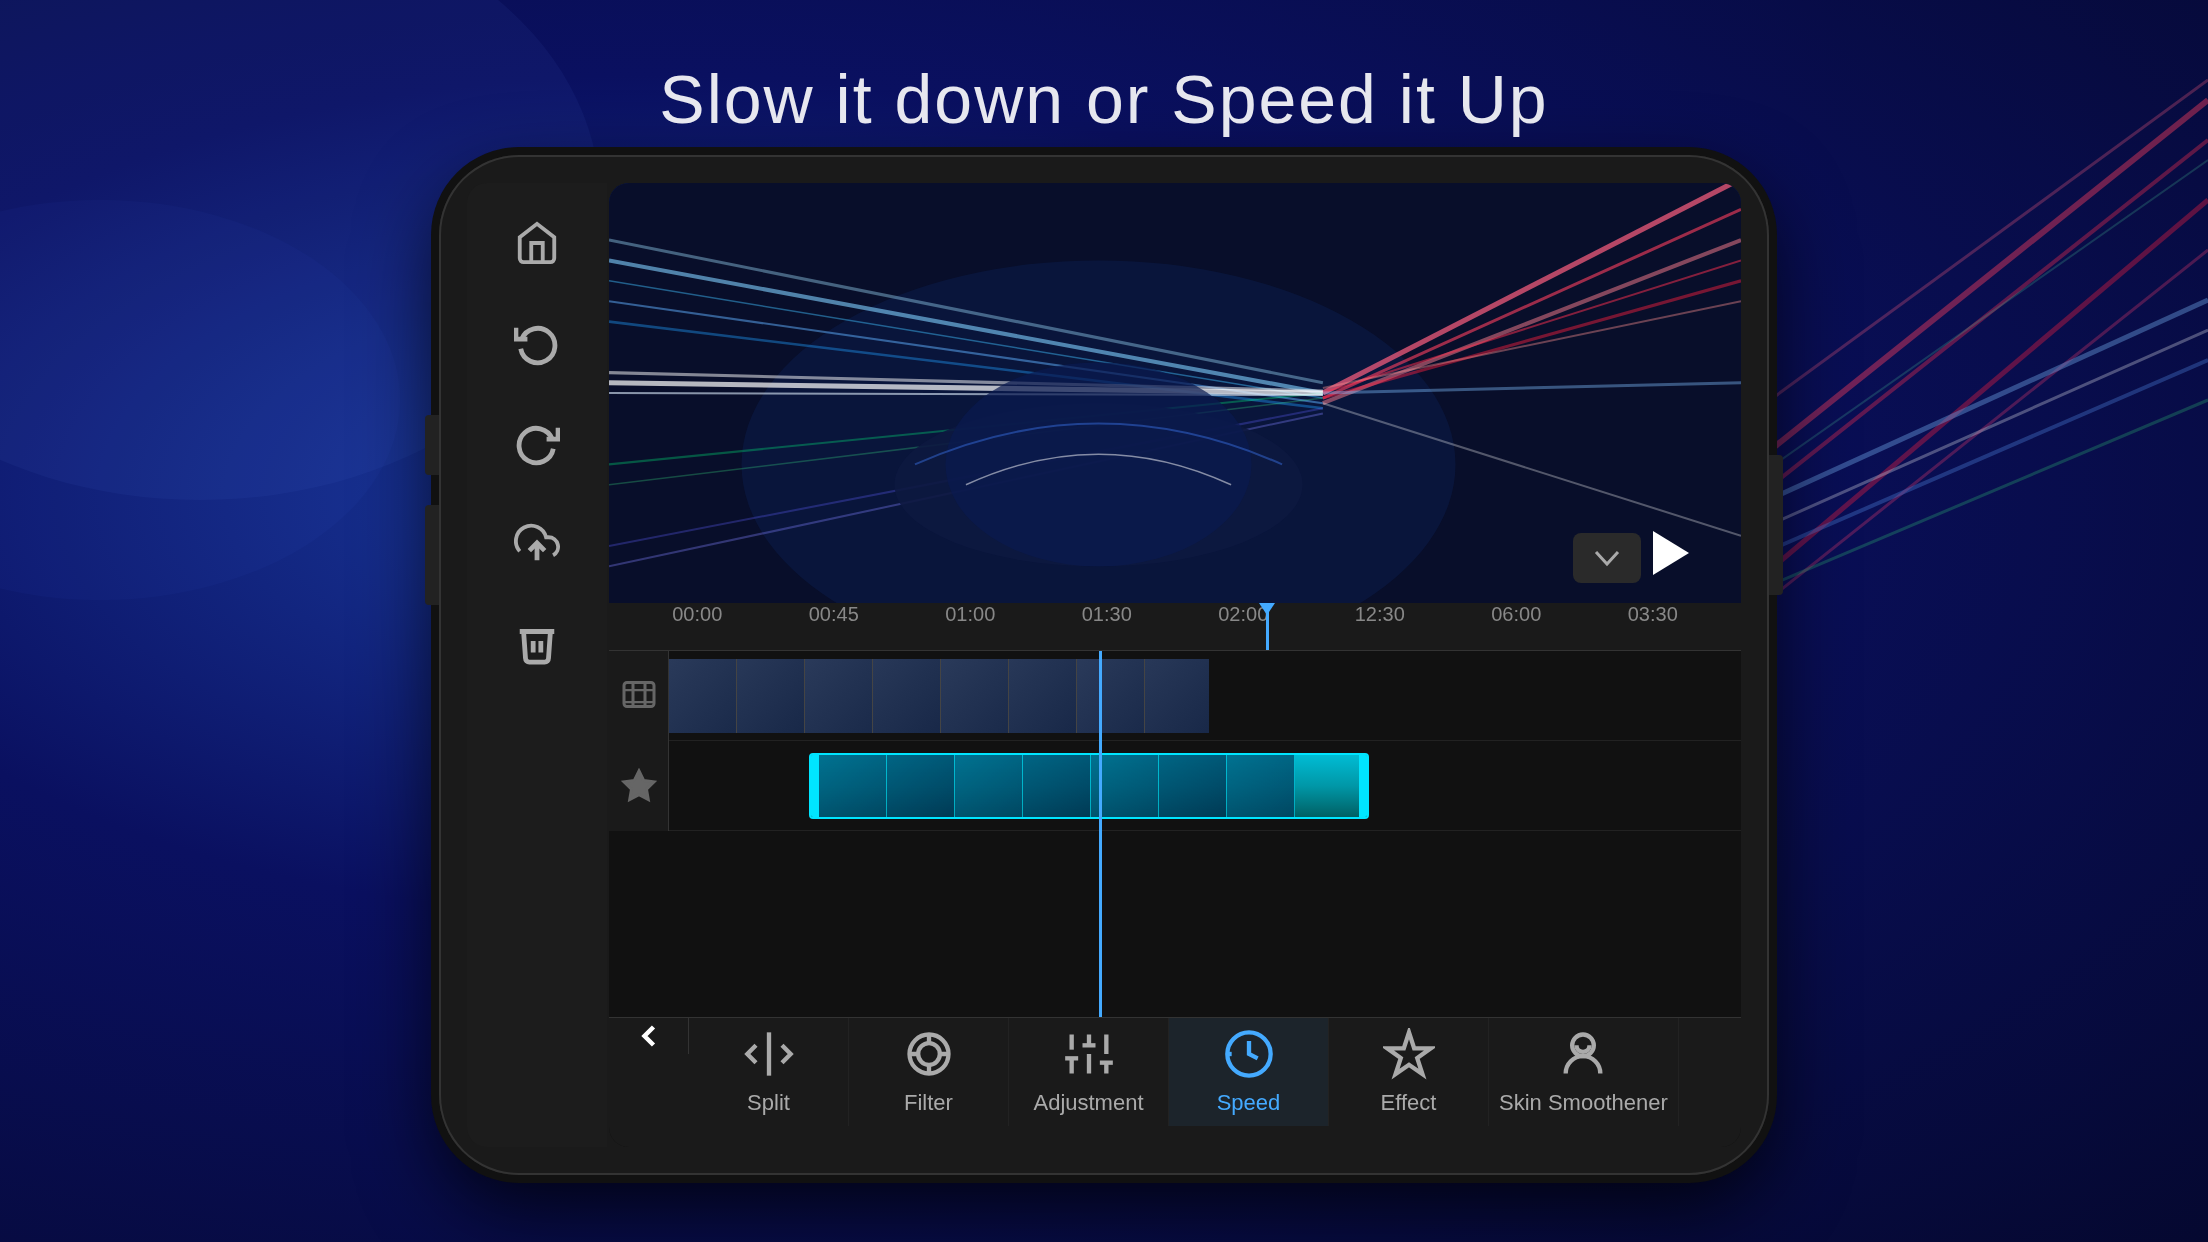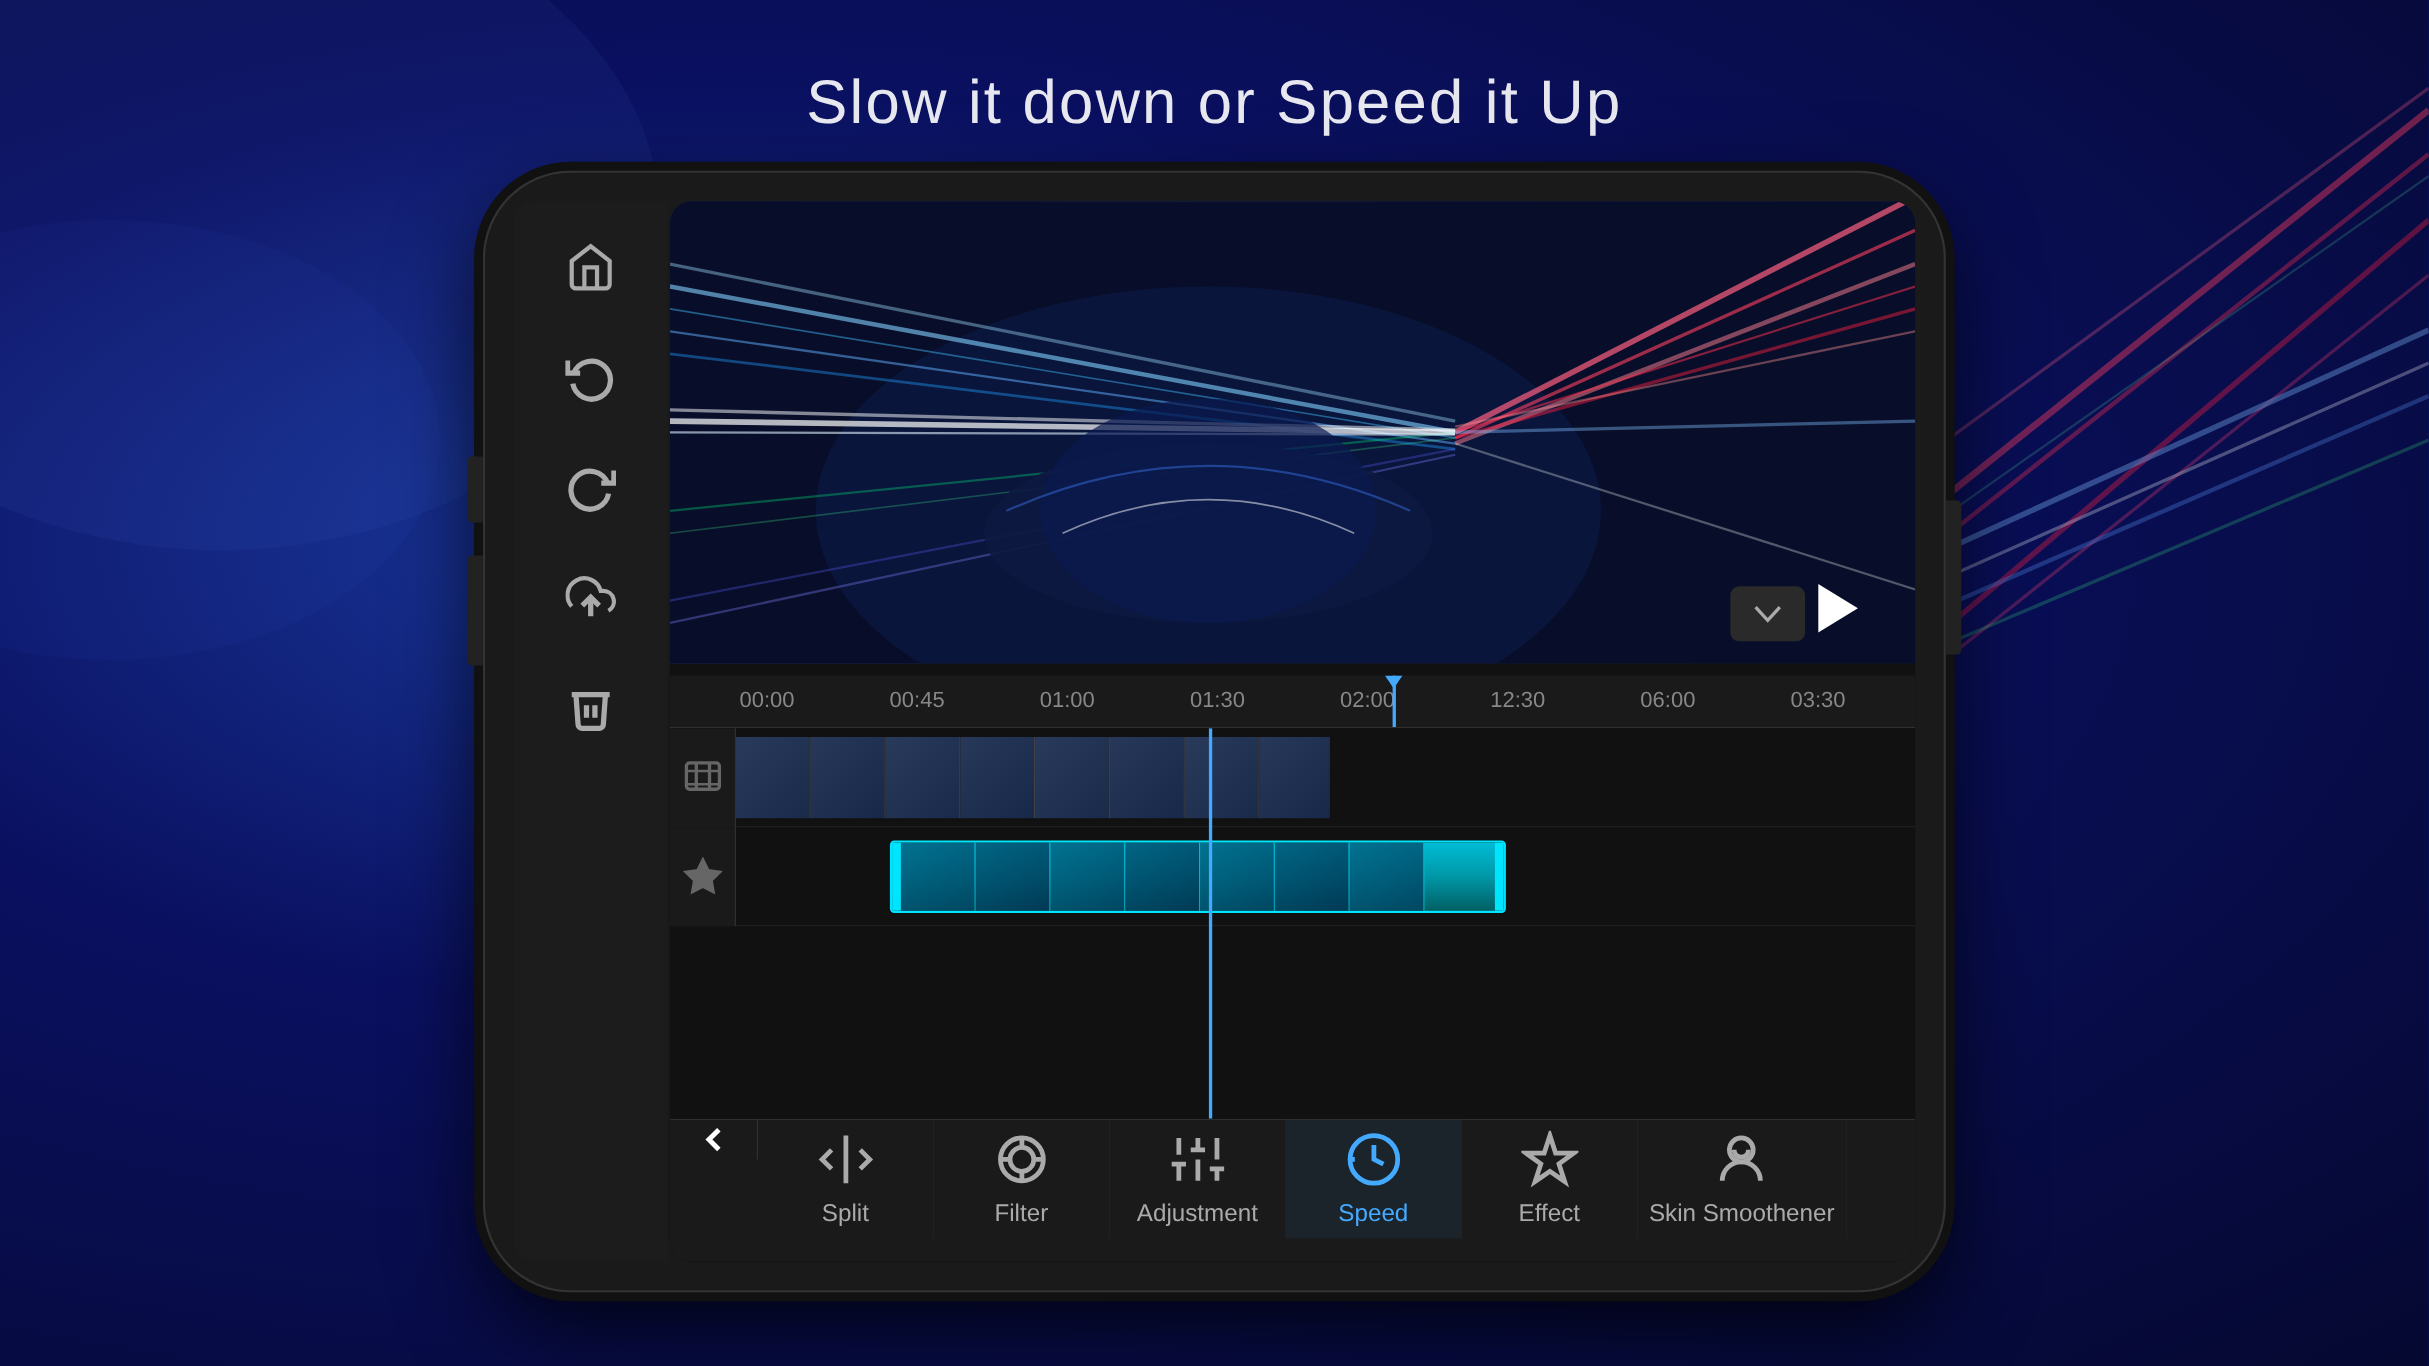--- a/index.html
+++ b/index.html
@@ -20,21 +20,21 @@
       z-index: 0;
     }
 
     
     .page-title {
       position: absolute;
       top: 60px;
       left: 0;
       right: 0;
       text-align: center;
-      font-size: 56px;
+      font-size: 68px;
       font-weight: 300;
       color: rgba(255,255,255,0.9);
       z-index: 10;
       letter-spacing: 2px;
     }
 
     
     .phone-container {
       position: absolute;
       top: 155px;
@@ -174,26 +174,25 @@
       align-items: center;
       justify-content: center;
       cursor: pointer;
     }
 
     
     .timeline-ruler {
       flex: 0 0 48px;
       background: #1a1a1a;
       display: flex;
-      align-items: center;
+      align-items: flex-start;
       padding: 0 20px;
       border-bottom: 1px solid #333;
       position: relative;
       overflow: hidden;
-      margin-top: 11px;
     }
 
     .ruler-marks {
       display: flex;
       width: 100%;
       position: relative;
     }
 
     .ruler-mark {
       flex: 1;

